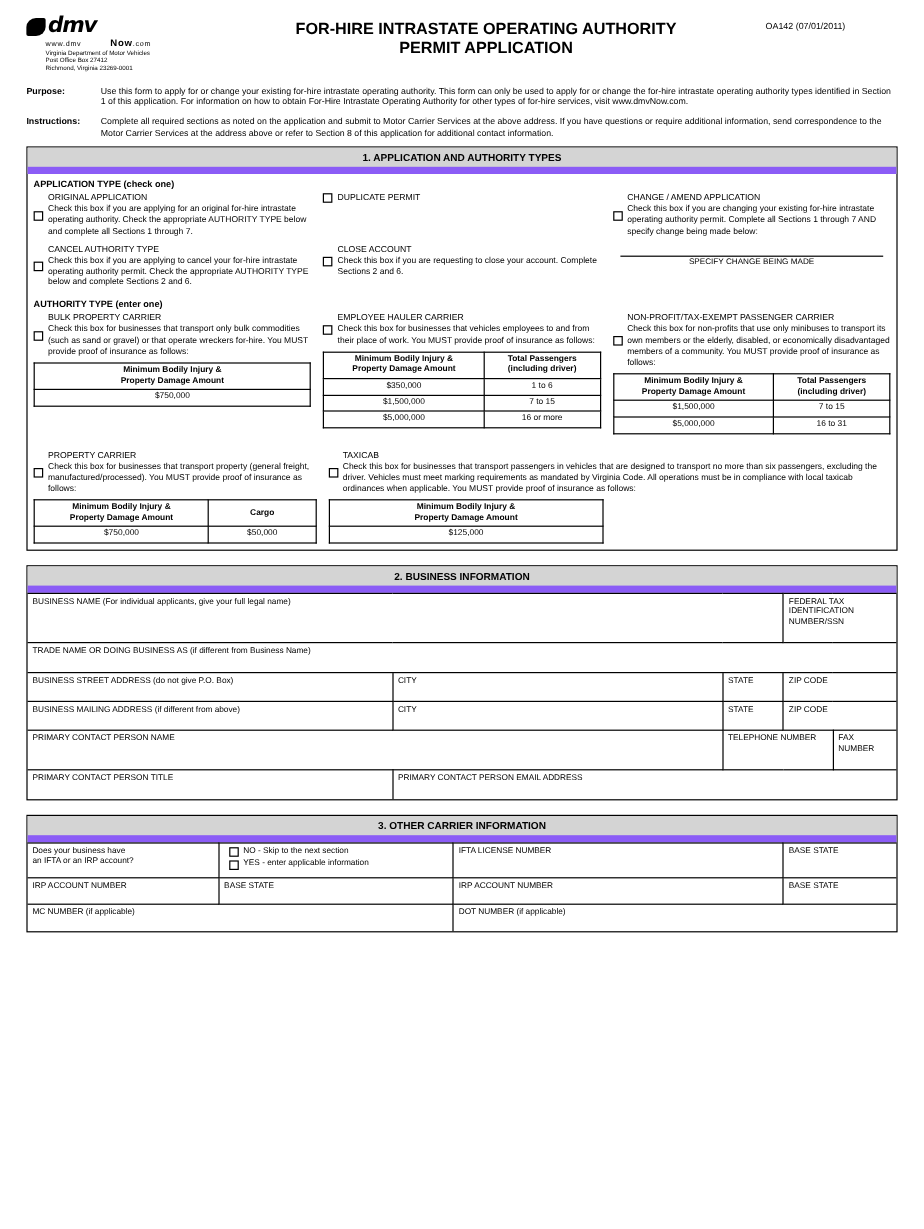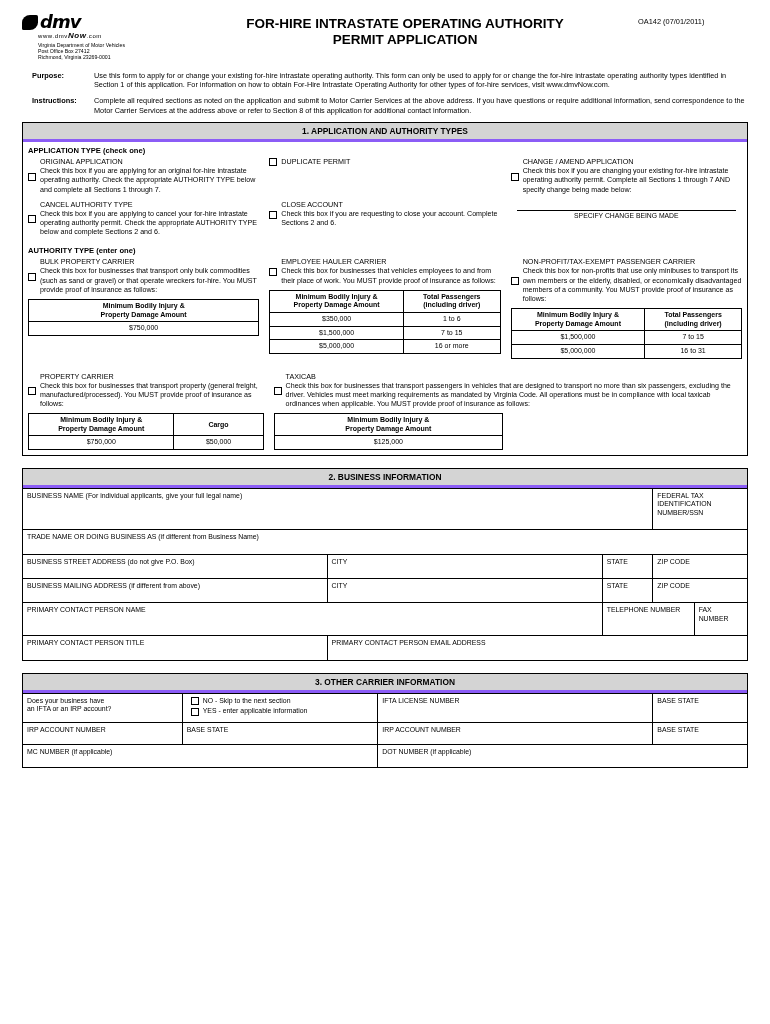--- a/index.html
+++ b/index.html
@@ -55,22 +55,22 @@
     line-height: 16px;
   }
   .logo-url {
     font-size: 6px;
     letter-spacing: 0.6px;
     margin-top: 1px;
     margin-left: 16px;
   }
   .logo-url .now {
     font-size: 8px;
-    font-style: italic;
-    font-weight: bold;
+    font-weight: bold;
+    margin-left: 24px;
   }
   .logo-addr {
     font-size: 5.2px;
     line-height: 6.2px;
     margin-top: 2px;
     margin-left: 16px;
   }
   .title-block {
     flex: 1;
     text-align: center;
@@ -83,21 +83,21 @@
   }
   .form-code {
     width: 110px;
     flex: 0 0 110px;
     text-align: left;
     font-size: 7.4px;
     padding-top: 3px;
   }
   
   .para-block {
-    padding: 10px 22px 0 32px;
+    padding: 10px 22px 0 22px;
   }
   .para {
     display: flex;
     margin-bottom: 7px;
   }
   .para-label {
     width: 62px;
     flex: 0 0 62px;
     font-weight: bold;
     font-size: 7.4px;
@@ -108,21 +108,21 @@
     line-height: 9.4px;
   }
   
   .section {
     margin: 0 22px;
     border: 1px solid #000;
     box-sizing: border-box;
   }
   .section-bar {
     background: #d4d4d4;
-    border-bottom: 3px solid #8b5cf6;
+    border-bottom: 6px solid #8b5cf6;
     text-align: center;
     font-weight: bold;
     font-size: 8.4px;
     padding: 3px 0;
   }
   .section-gap { height: 12px; }
   .subhead {
     font-weight: bold;
     font-size: 7.6px;
     padding: 4px 5px 2px 5px;

